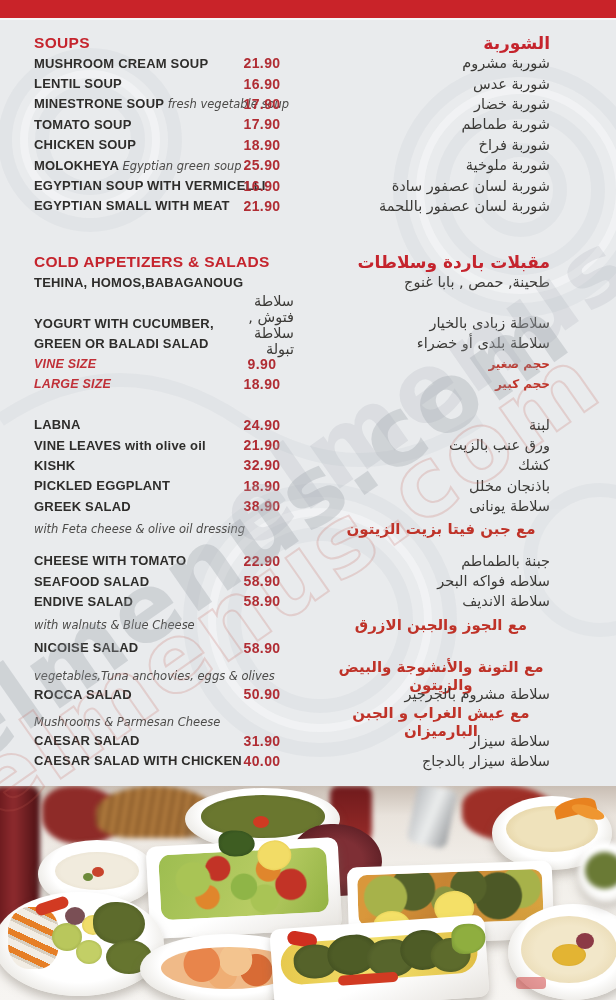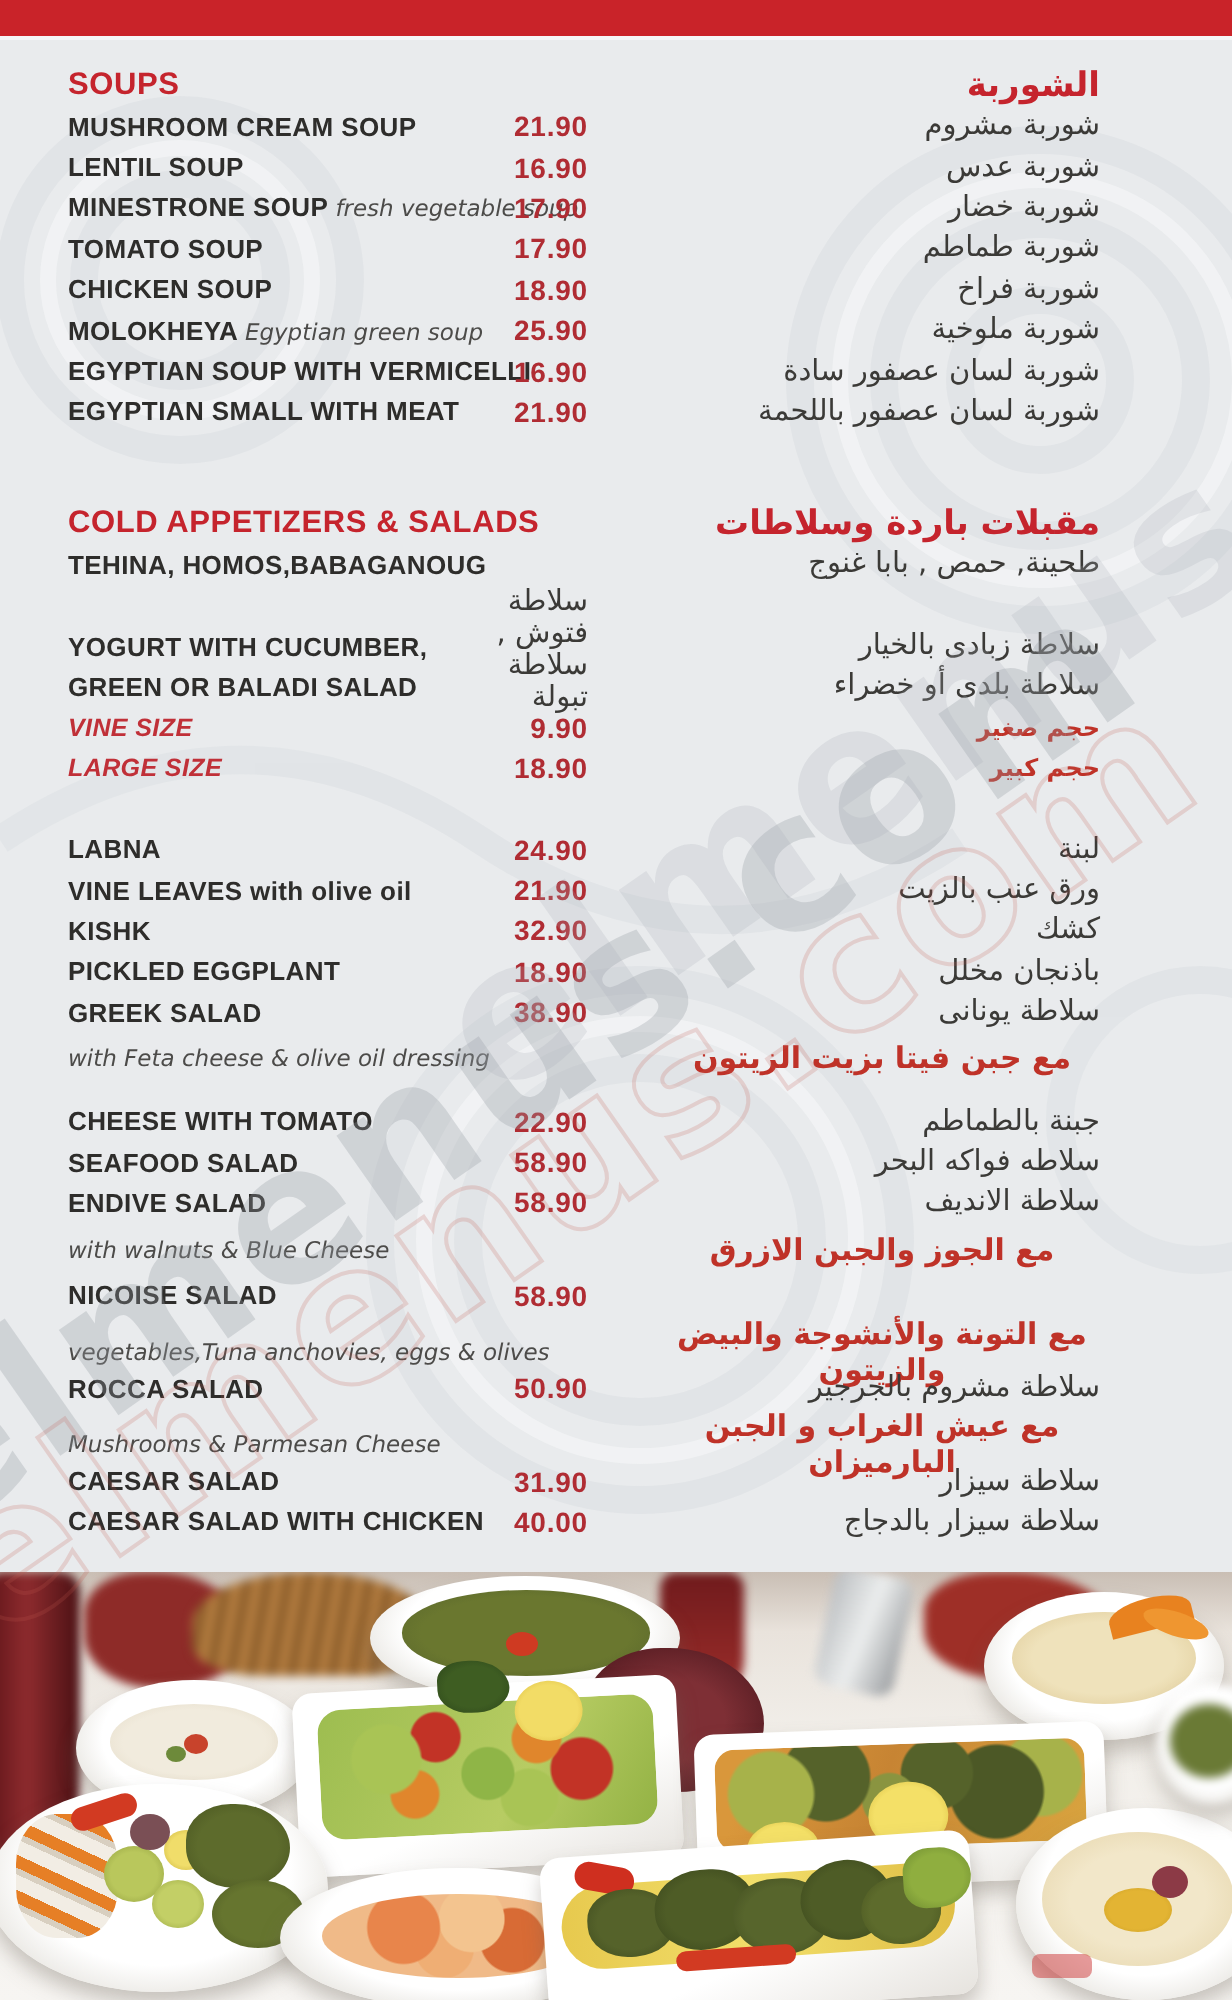--- a/index.html
+++ b/index.html
@@ -19,21 +19,21 @@
        transform:rotate(-35deg);transform-origin:0 50%;letter-spacing:3px;}
   .wm3{left:-20px;top:740px;font-size:95px;color:transparent;-webkit-text-stroke:2px rgba(193,90,80,0.20);
        transform:rotate(-35deg);transform-origin:0 50%;letter-spacing:3px;}
   
   .menu{position:absolute;top:20px;left:0;width:544px;z-index:4;margin-left:12px;}
   .row{display:grid;grid-template-columns:196px 64px 1fr;padding-left:22px;padding-right:6px;
        height:20.4px;align-items:center;}
   .name{font-weight:bold;font-size:13px;letter-spacing:0.2px;color:#2e2d2b;white-space:nowrap;}
   .idesc{font-style:italic;font-weight:normal;font-size:11.5px;color:#4c4b49;
          font-family:"DejaVu Sans",sans-serif;letter-spacing:0;}
-  .price{font-weight:bold;font-size:14px;color:#b02c33;text-align:right;letter-spacing:0.4px;}
+  .price{font-weight:bold;font-size:14px;color:#b02c33;text-align:center;letter-spacing:0.4px;}
   .ar{font-family:"DejaVu Sans",sans-serif;font-size:14.5px;color:#3b3a37;text-align:right;direction:rtl;}
   .sec-h .name{font-size:15.5px;color:#c5242d;letter-spacing:0.3px;}
   .sec-h .ar{font-weight:bold;font-size:17px;color:#c5242d;}
   .sec-h{height:20px;}
   .size-row .name{font-style:italic;color:#c03038;font-size:12.5px;}
   .size-row .ar{font-size:12px;color:#bf3228;font-weight:bold;}
   .desc-row{height:26px;gap:19px;}
   .desc-row .edesc{grid-column:1/3;font-style:italic;font-size:11.5px;color:#4c4b49;
          font-family:"DejaVu Sans",sans-serif;}
   .desc-row .ar{font-size:15px;color:#bf3228;font-weight:bold;text-align:center;}

